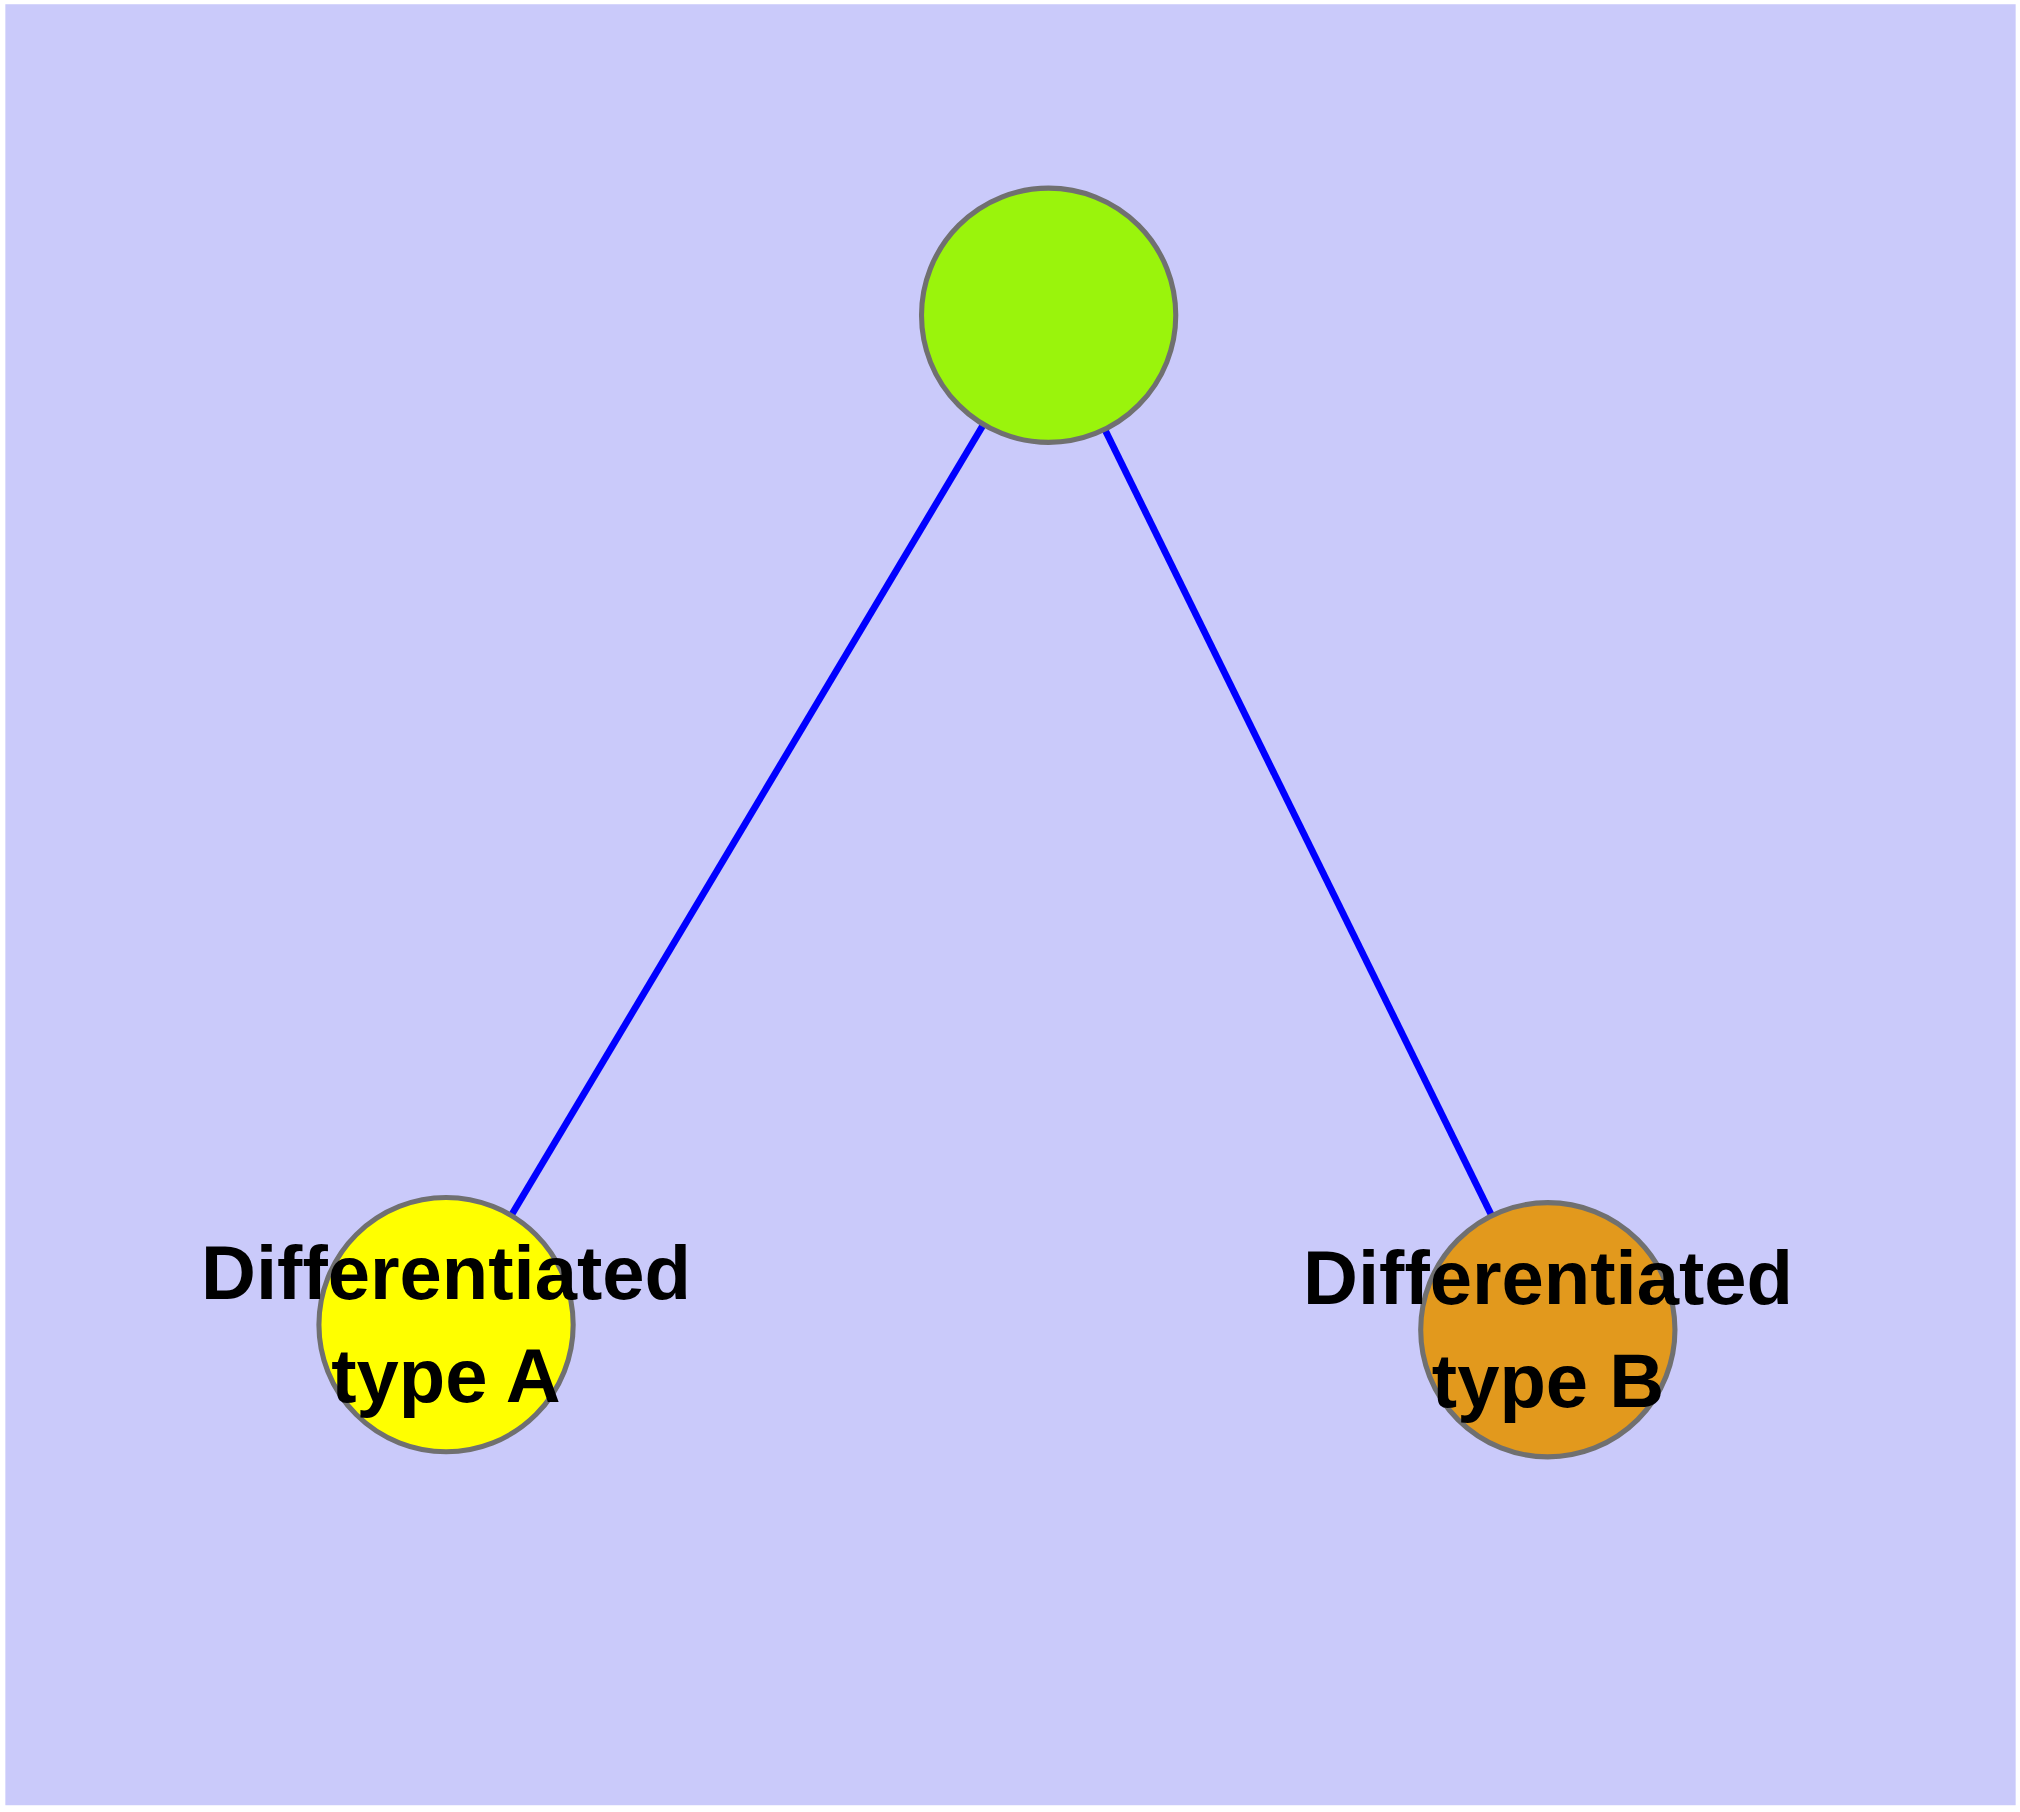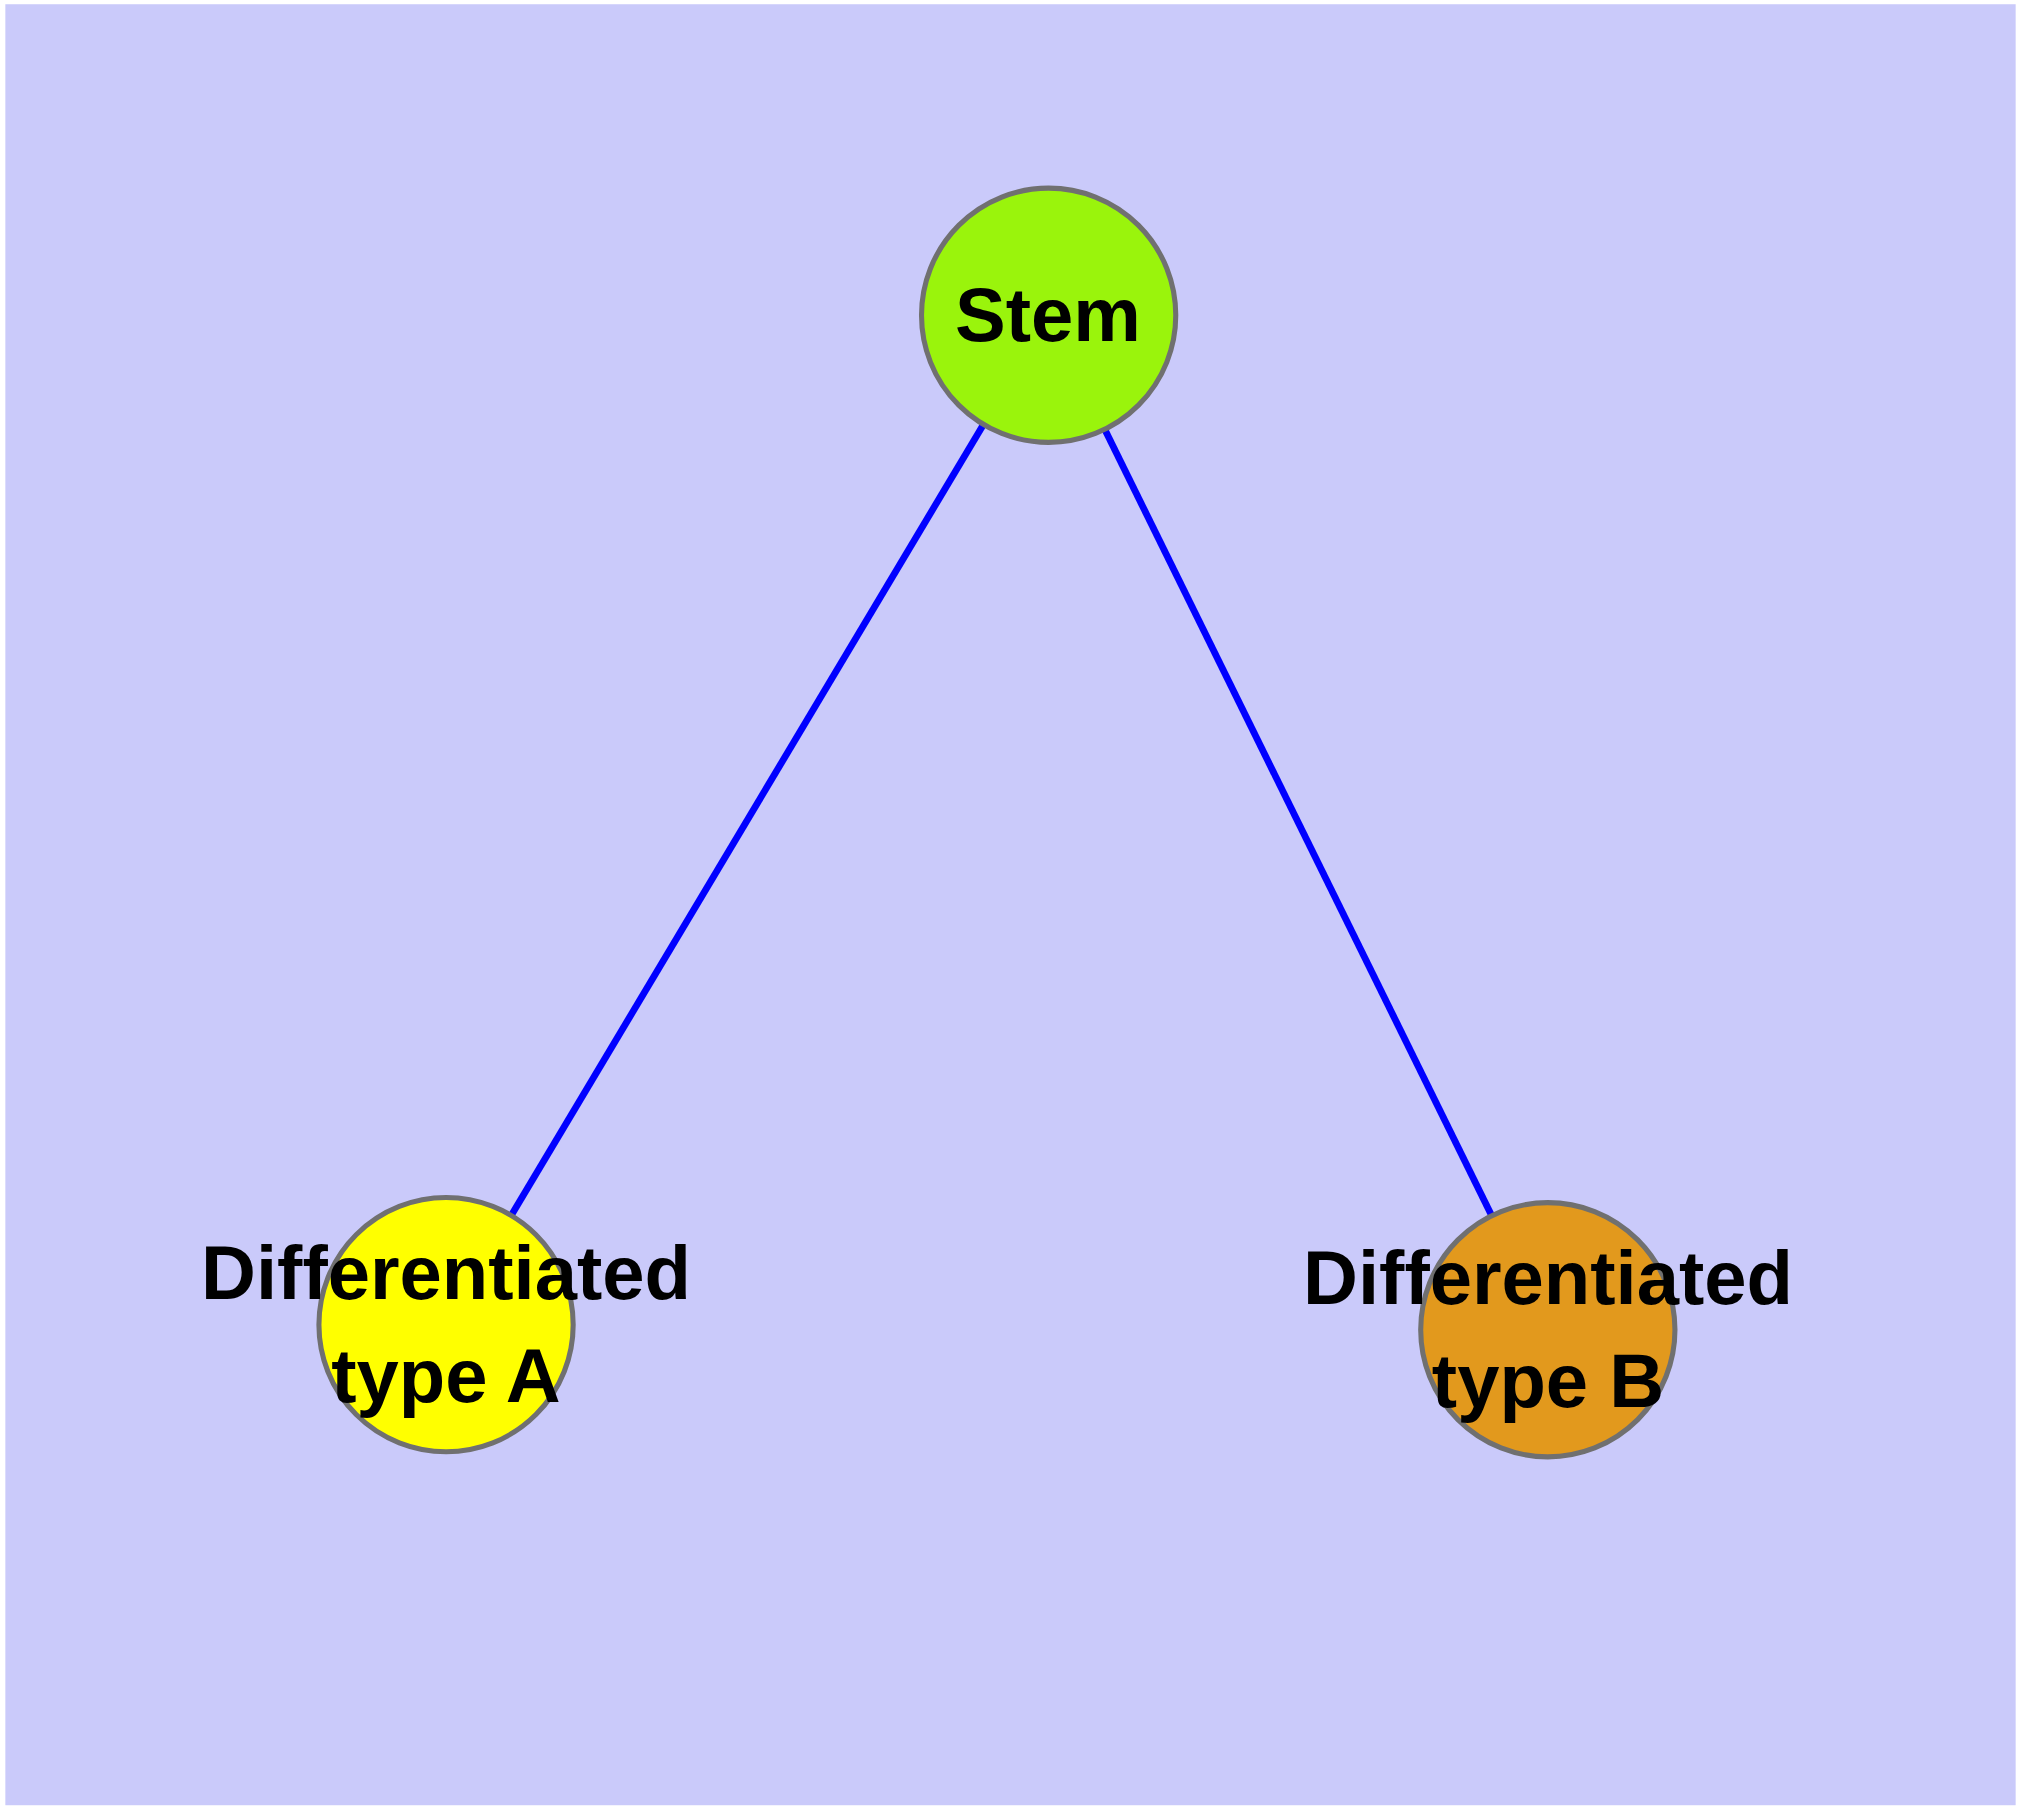--- a/index.html
+++ b/index.html
@@ -44,21 +44,20 @@
 
     <line stroke-linecap="butt" x1="1237" y1="372" x2="1826" y2="1569" stroke="#0000FF" stroke-width="8"></line>
 
     <circle cx="1237" cy="372" r="150" fill="#9AF40C" stroke="#707070" stroke-width="6"></circle>
 
     <circle cx="526" cy="1563" r="150" fill="#FFFF00" stroke="#707070" stroke-width="6"></circle>
 
     <circle cx="1826" cy="1569" r="150" fill="#E2991D" stroke="#707070" stroke-width="6"></circle>
   </svg>
 
-  <div class="node-label" style="left: 1048px; top: 315px;">Stem</div>
 
   <div class="node-label" style="left: 446px; top: 1325px;">Differentiated
 type A</div>
 
   <div class="node-label" style="left: 1548px; top: 1330px;">Differentiated
 type B</div>
 
 </div>
 
 

